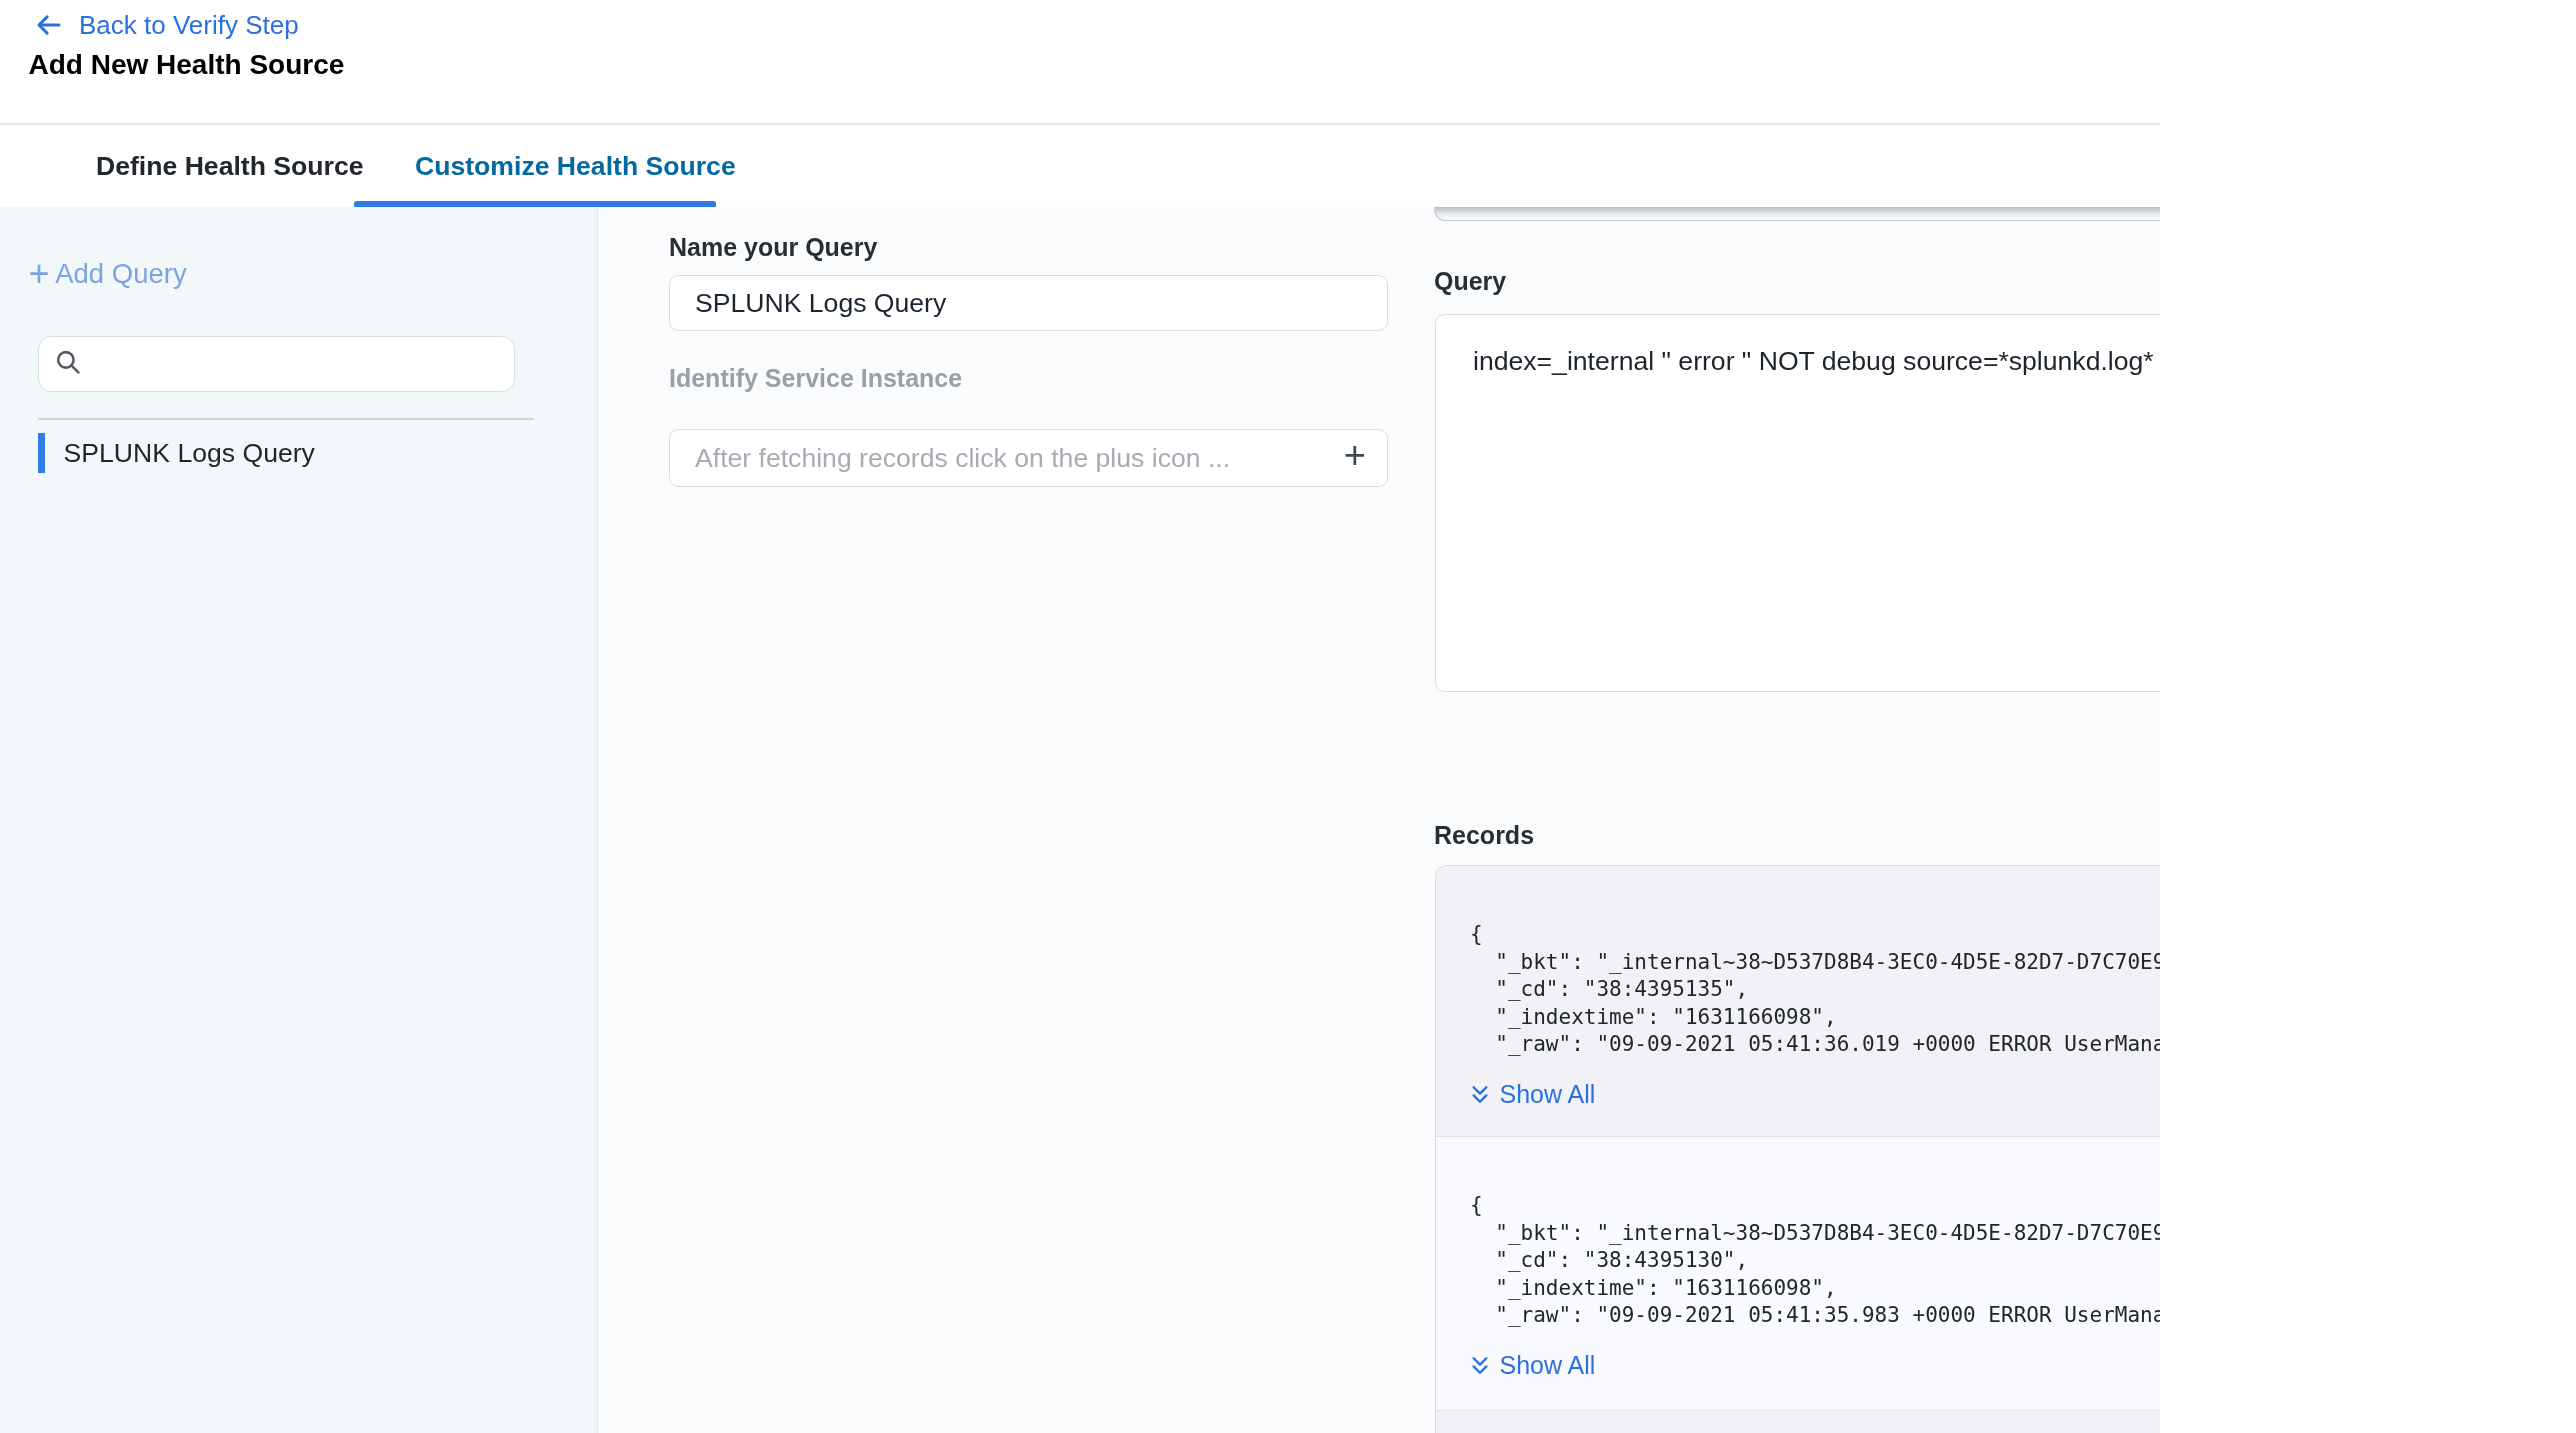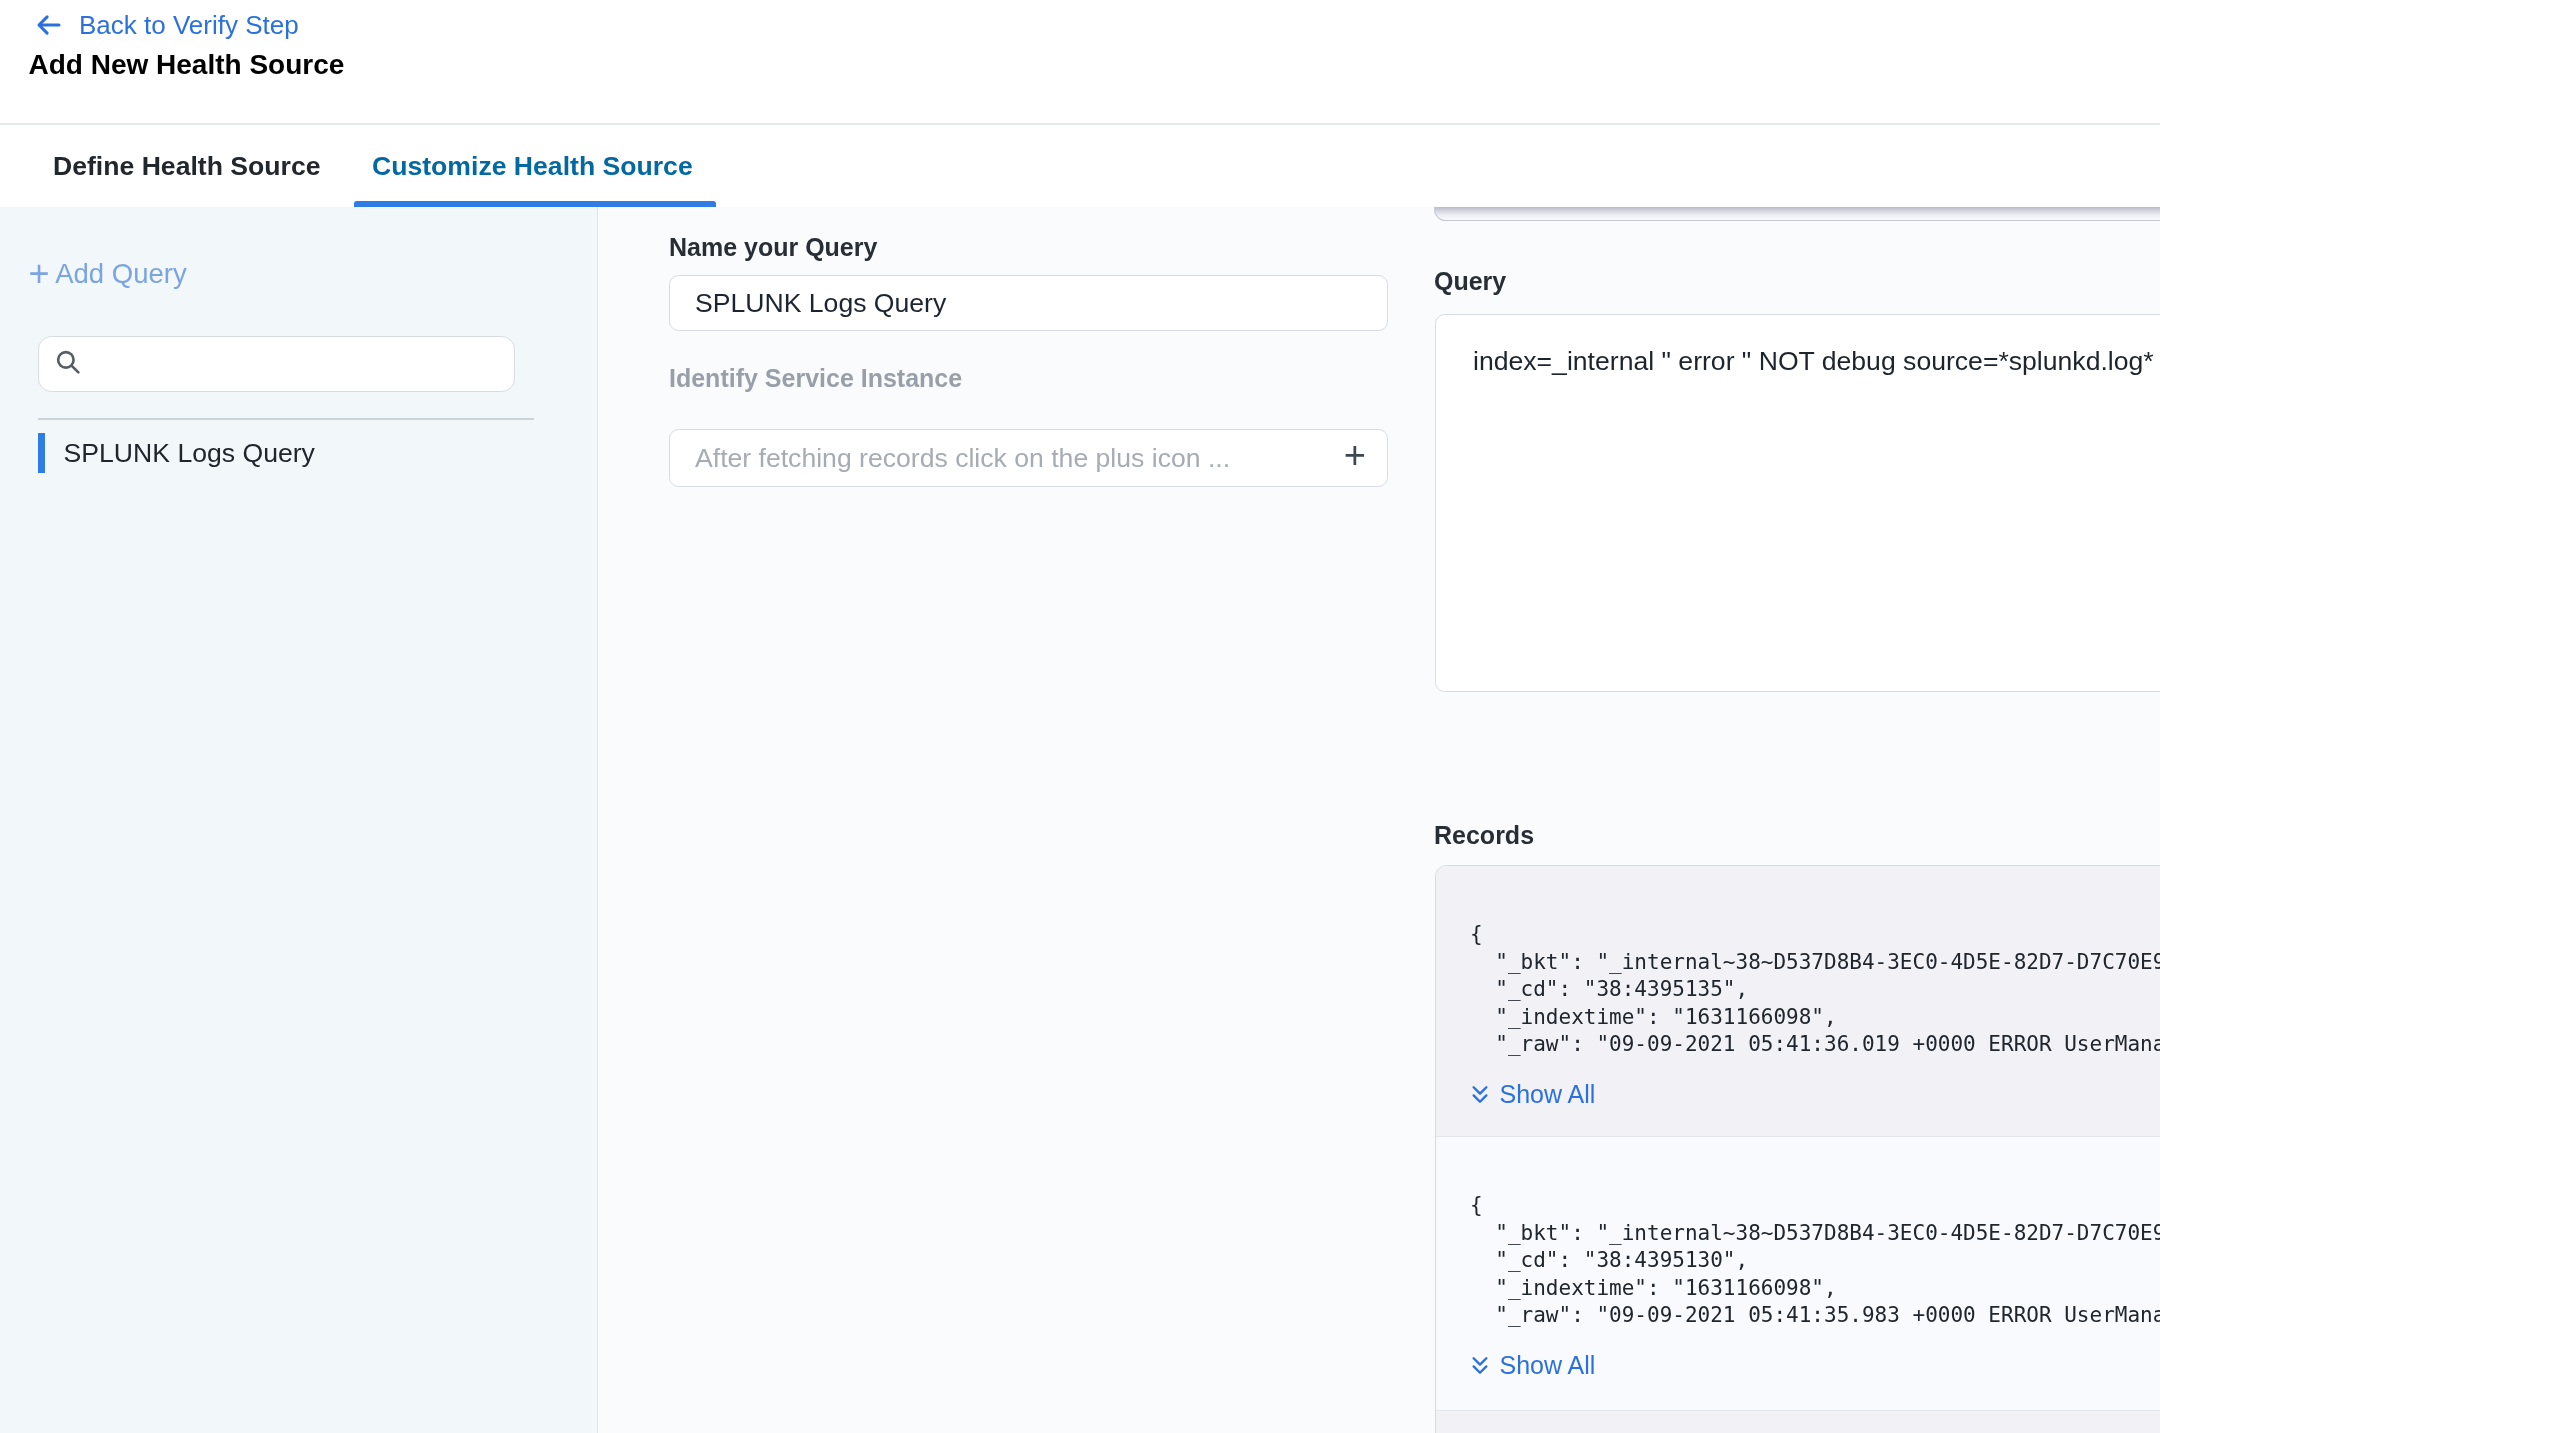--- a/index.html
+++ b/index.html
@@ -8,21 +8,21 @@
     position:relative; width:2160px; height:1433px; overflow:hidden;
     font-family:"Liberation Sans", sans-serif; background:#ffffff; color:#1e242b;
   }
   
   .back-row { position:absolute; left:34px; top:9.5px; display:flex; align-items:center; gap:15px; cursor:pointer; }
   .back-row svg { display:block; }
   .back-link { color:#2b71de; font-size:26px; }
   .page-title { position:absolute; left:28.5px; top:49px; font-size:28px; font-weight:700; color:#000000; }
   .header-divider { position:absolute; left:0; top:123px; width:2576px; height:1.9px; background:#e6e8ec; }
   .tabs-row { position:absolute; left:0; top:125px; width:2576px; height:82px; background:#fff; box-shadow:0 1.9px 4.7px rgba(30,40,60,0.05); }
-  .tab { position:absolute; top:0; height:82px; line-height:82px; font-size:26.6px; font-weight:600; cursor:pointer; }
+  .tab { position:absolute; top:0; height:82px; line-height:82px; font-size:26.6px; font-weight:600; cursor:pointer;margin-left:43px; }
   .tab-define { left:53px; color:#22272e; }
   .tab-customize { left:372px; color:#0369a1; }
   .tab-underline { position:absolute; left:354px; top:76px; width:362px; height:5.7px; background:#2e7ce4; border-radius:2.8px 2.8px 0 0; }
   
   .content-bg { position:absolute; left:0; top:207px; width:2576px; height:1226px; background:#f9fbfd; }
   .sidebar-bg { position:absolute; left:0; top:207px; width:598px; height:1226px; background:#f2f7fa; border-right:1.9px solid #e2e6ea; }
   .right-strip { position:absolute; left:2399px; top:207px; width:177px; height:1226px; background:#f6f9fc; border-left:1.9px solid #e2e6ea; }
   
   .add-query { position:absolute; left:28.5px; top:256px; display:flex; align-items:center; gap:5.7px; color:#7ba4e0; cursor:pointer; }
   .add-query .plus { font-size:36px; font-weight:400; line-height:36px; }

